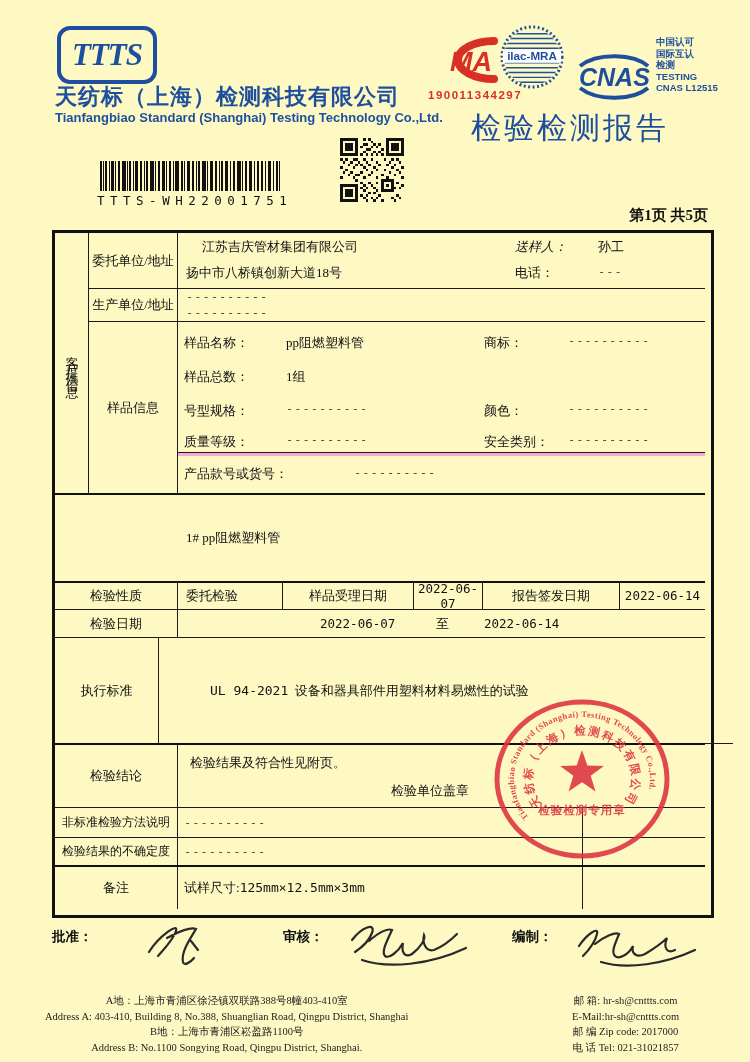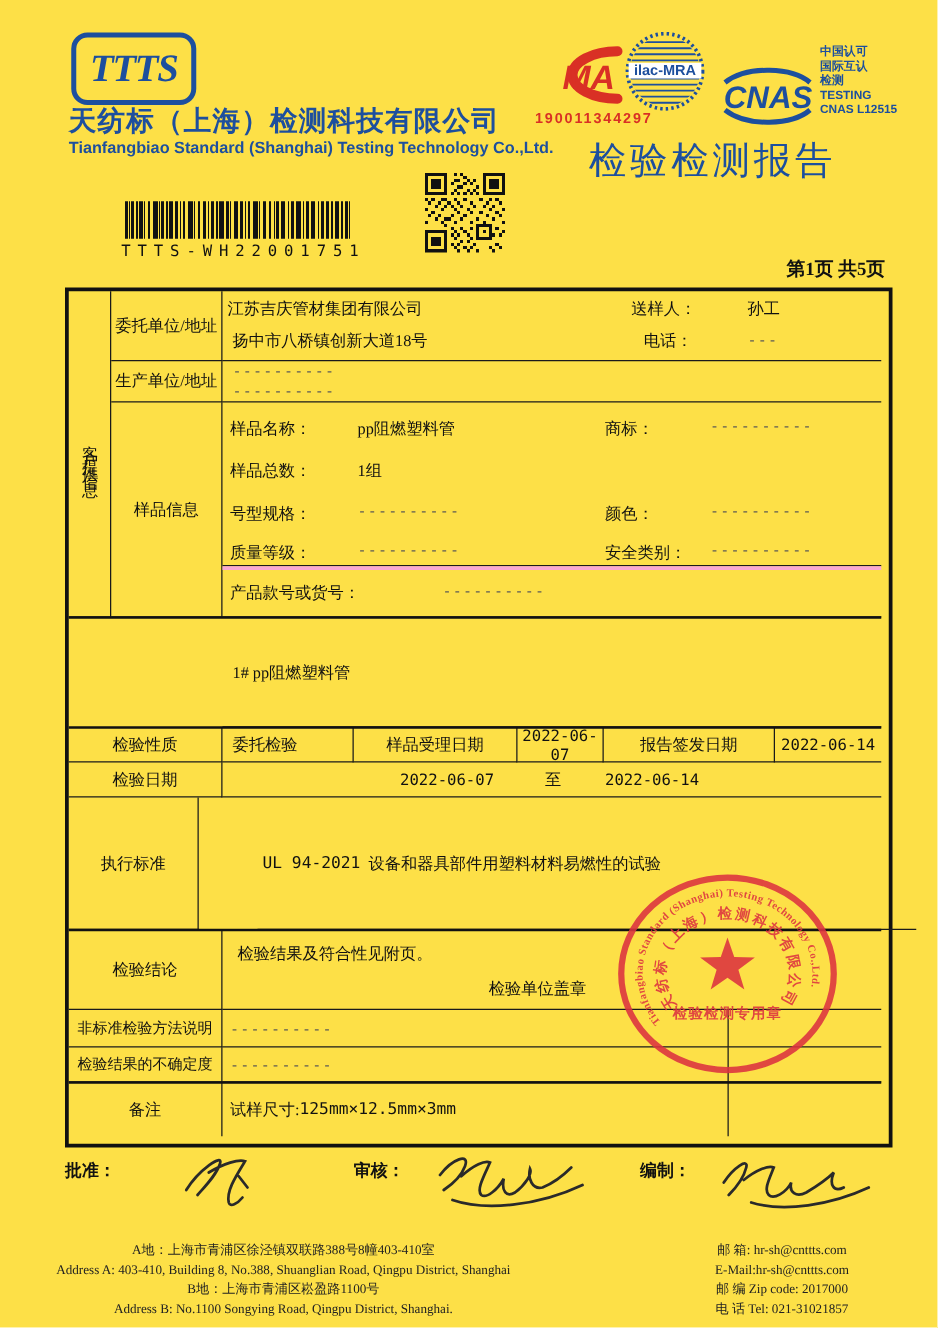--- a/index.html
+++ b/index.html
@@ -1,16 +1,16 @@
 <!DOCTYPE html>
 <html><head>
 <meta charset="utf-8">
 <style>
   html,body{margin:0;padding:0;background:#ffffff;}
-  .page{position:relative;width:750px;height:1062px;background:#fde047;overflow:hidden;
+  .page{position:relative;width:750px;height:1062px;background:#fef9c3;overflow:hidden;
         font-family:"Liberation Serif","DejaVu Serif",serif;color:#111;}
   .abs{position:absolute;}
   .blue{color:#1d4f9e;}
   .red{color:#d93025;}
   .mono{font-family:"DejaVu Sans Mono","Liberation Mono",monospace;}
   .sans{font-family:"Liberation Sans","DejaVu Sans",sans-serif;}
   .dash{font-family:"DejaVu Sans Mono","Liberation Mono",monospace;color:#555;font-size:12px;letter-spacing:1px;}
 
   
   .logo-box{left:57px;top:26px;width:92px;height:50px;border:4px solid #1d4f9e;border-radius:13px;
@@ -134,23 +134,23 @@
   </svg>
 
   <div class="abs page-info">第1页  共5页</div>
 
   <div class="abs tbl">
 
     <div class="c vstrip" style="left:0;top:0;width:34px;height:261px;">客户提供信息</div>
 
     <div class="c lab" style="left:34px;top:0;width:89px;height:56px;">委托单位/地址</div>
     <div class="c noR" style="left:123px;top:0;width:527px;height:56px;">
-      <span class="abs" style="left:4px;top:5px;">江苏吉庆管材集团有限公司</span>
+      <span class="abs" style="left:24px;top:5px;">江苏吉庆管材集团有限公司</span>
       <span class="abs" style="left:8px;top:31px;">扬中市八桥镇创新大道18号</span>
-      <span class="abs" style="left:327px;top:5px;">送样人：</span>
+      <span class="abs" style="left:337px;top:5px;font-style:italic;">送样人：</span>
       <span class="abs" style="left:420px;top:5px;">孙工</span>
       <span class="abs" style="left:337px;top:31px;">电话：</span>
       <span class="abs dash" style="left:420px;top:32px;">---</span>
     </div>
 
     <div class="c lab" style="left:34px;top:56px;width:89px;height:33px;">生产单位/地址</div>
     <div class="c noR" style="left:123px;top:56px;width:527px;height:33px;">
       <span class="abs dash" style="left:8px;top:1px;">----------</span>
       <span class="abs dash" style="left:8px;top:17px;">----------</span>
     </div>

